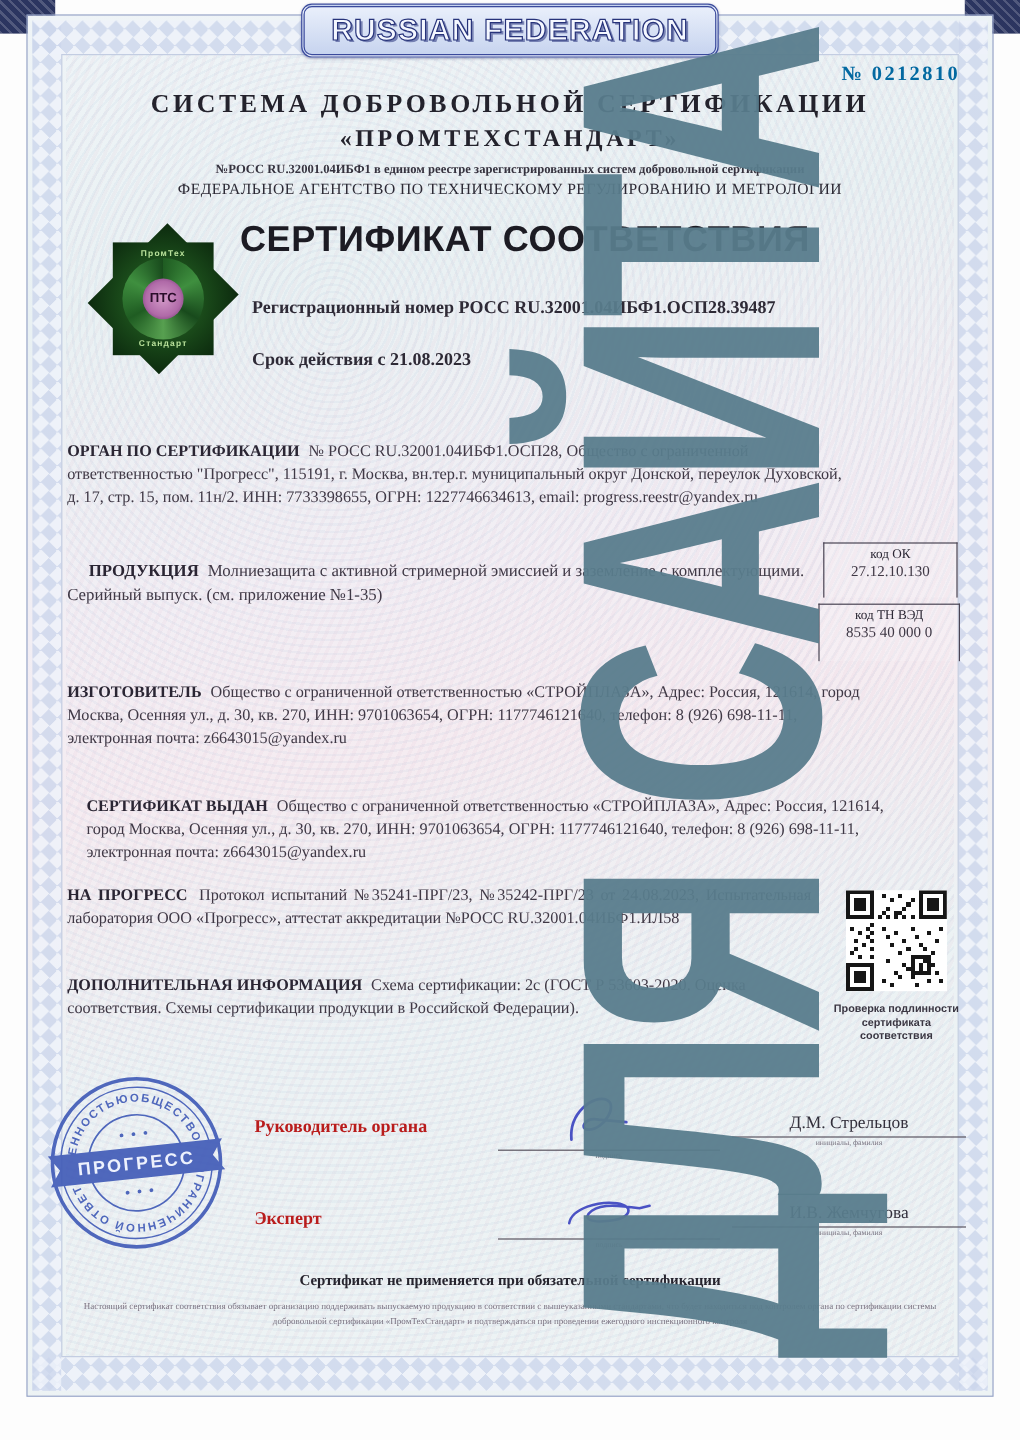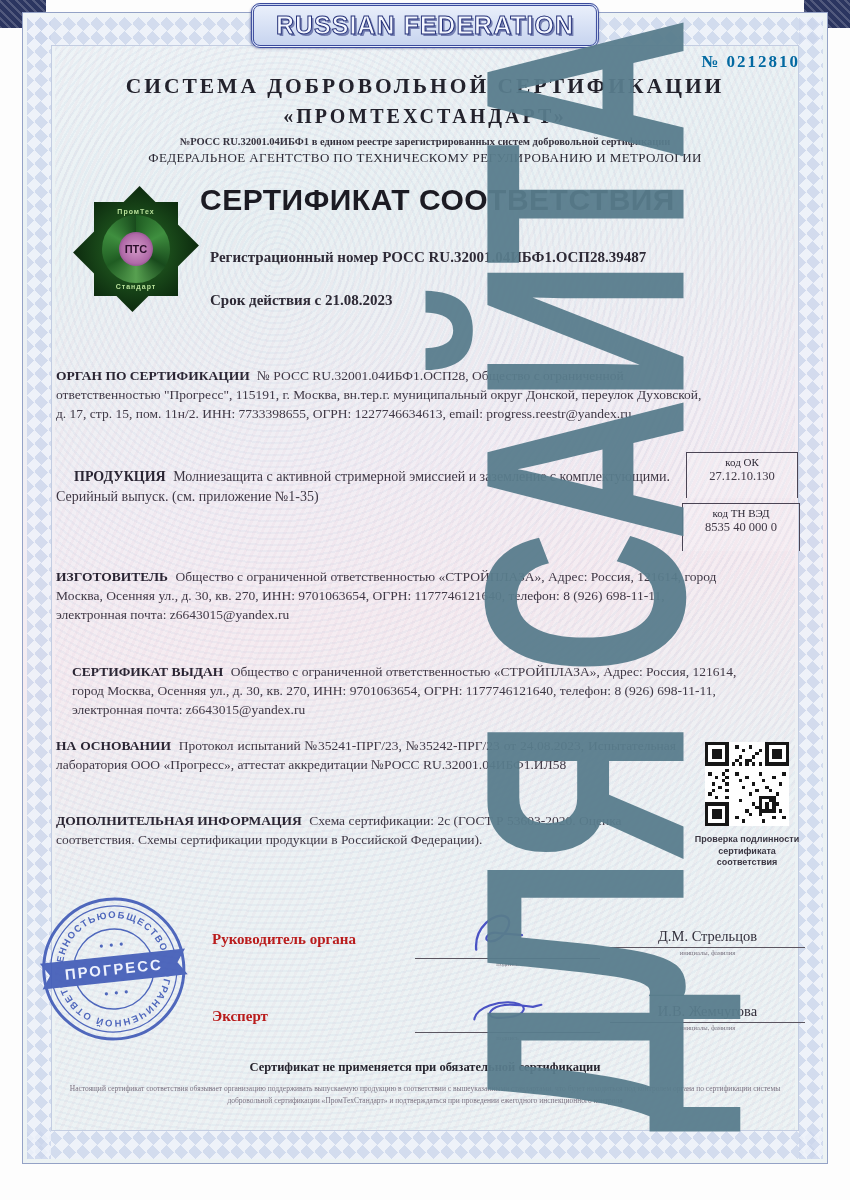--- a/index.html
+++ b/index.html
@@ -189,21 +189,21 @@
     <b>ИЗГОТОВИТЕЛЬ</b>
     <span>Общество с ограниченной ответственностью «СТРОЙПЛАЗА», Адрес: Россия, 121614, город Москва, Осенняя ул., д. 30, кв. 270, ИНН: 9701063654, ОГРН: 1177746121640, телефон: 8 (926) 698-11-11, электронная почта: z6643015@yandex.ru</span>
   </p>
 
   <p class="sec issued">
     <b>СЕРТИФИКАТ ВЫДАН</b>
     <span>Общество с ограниченной ответственностью «СТРОЙПЛАЗА», Адрес: Россия, 121614, город Москва, Осенняя ул., д. 30, кв. 270, ИНН: 9701063654, ОГРН: 1177746121640, телефон: 8 (926) 698-11-11, электронная почта: z6643015@yandex.ru</span>
   </p>
 
   <p class="sec basis">
-    <b>НА ОСНОВАНИИ</b>
+    <b>НА ПРОГРЕСС</b>
     <span>Протокол испытаний №35241-ПРГ/23, №35242-ПРГ/23 от 24.08.2023, Испытательная лаборатория ООО «Прогресс», аттестат аккредитации №РОСС RU.32001.04ИБФ1.ИЛ58</span>
   </p>
 
   <p class="sec add">
     <b>ДОПОЛНИТЕЛЬНАЯ ИНФОРМАЦИЯ</b>
     <span>Схема сертификации: 2с (ГОСТ Р 53603-2020. Оценка соответствия. Схемы сертификации продукции в Российской Федерации).</span>
   </p>
 
   <div class="qrwrap">
     <svg viewBox="0 0 25 25" shape-rendering="crispEdges">

